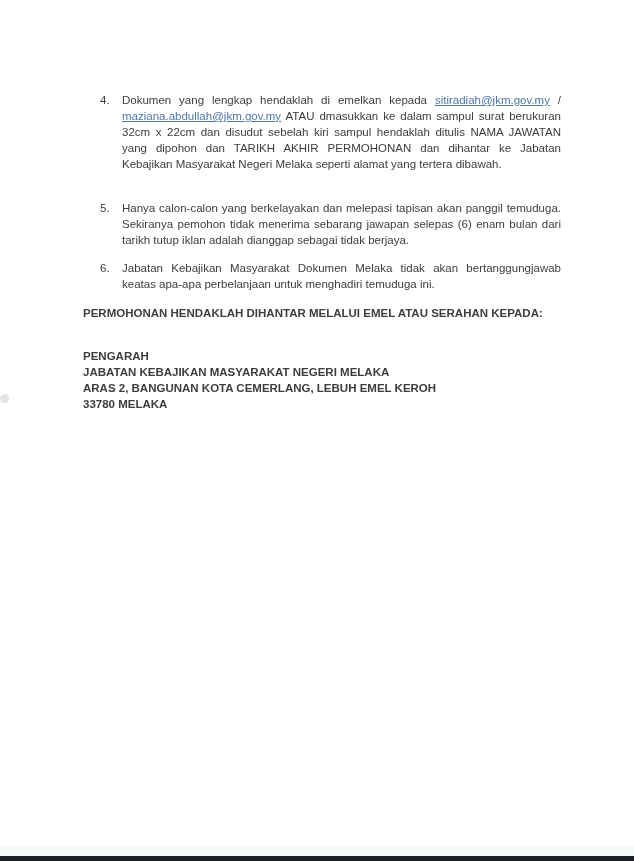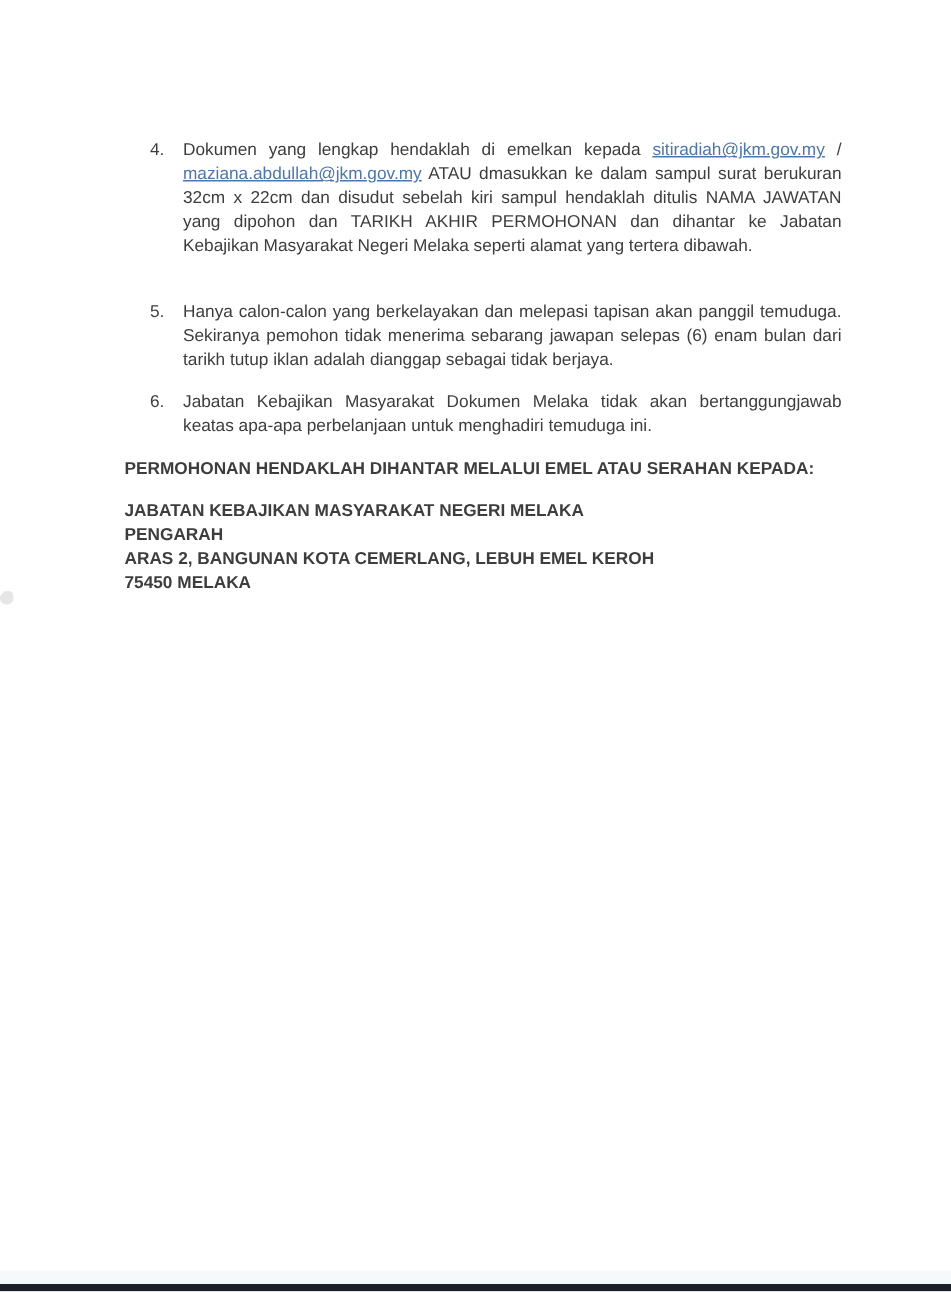--- a/index.html
+++ b/index.html
@@ -39,21 +39,21 @@
   .li-6 { margin-bottom: 13px; }
   .bold { font-weight: normal; }
   .email-link {
     color: #4d77ab;
     text-decoration: underline;
     cursor: pointer;
   }
   .heading {
     font-weight: bold;
     white-space: nowrap;
-    margin-bottom: 12px;
+    margin-bottom: 27px;
   }
   .address-block {
     font-weight: bold;
     margin-bottom: 13px;
   }
   .address-line { white-space: nowrap; }
   .deadline {
     font-weight: bold;
     color: #c23430;
     white-space: nowrap;
@@ -104,24 +104,24 @@
     </div>
 
     <div class="list-item li-6">
       <span class="num">6.</span>
       <span>Jabatan Kebajikan Masyarakat Dokumen Melaka tidak akan bertanggungjawab keatas apa-apa perbelanjaan untuk menghadiri temuduga ini.</span>
     </div>
 
     <div class="heading">PERMOHONAN HENDAKLAH DIHANTAR MELALUI EMEL ATAU SERAHAN KEPADA:</div>
 
     <div class="address-block">
+      <div class="address-line">PENGARAH</div>
       <div class="address-line">JABATAN KEBAJIKAN MASYARAKAT NEGERI MELAKA</div>
-      <div class="address-line">PENGARAH</div>
       <div class="address-line">ARAS 2, BANGUNAN KOTA CEMERLANG, LEBUH EMEL KEROH</div>
-      <div class="address-line">75450 MELAKA</div>
+      <div class="address-line">33780 MELAKA</div>
     </div>
 
 
   </div>
 
   <div class="scan-smudge"></div>
   <div class="bottom-fade"></div>
   <div class="bottom-edge"></div>
 
 </div>

